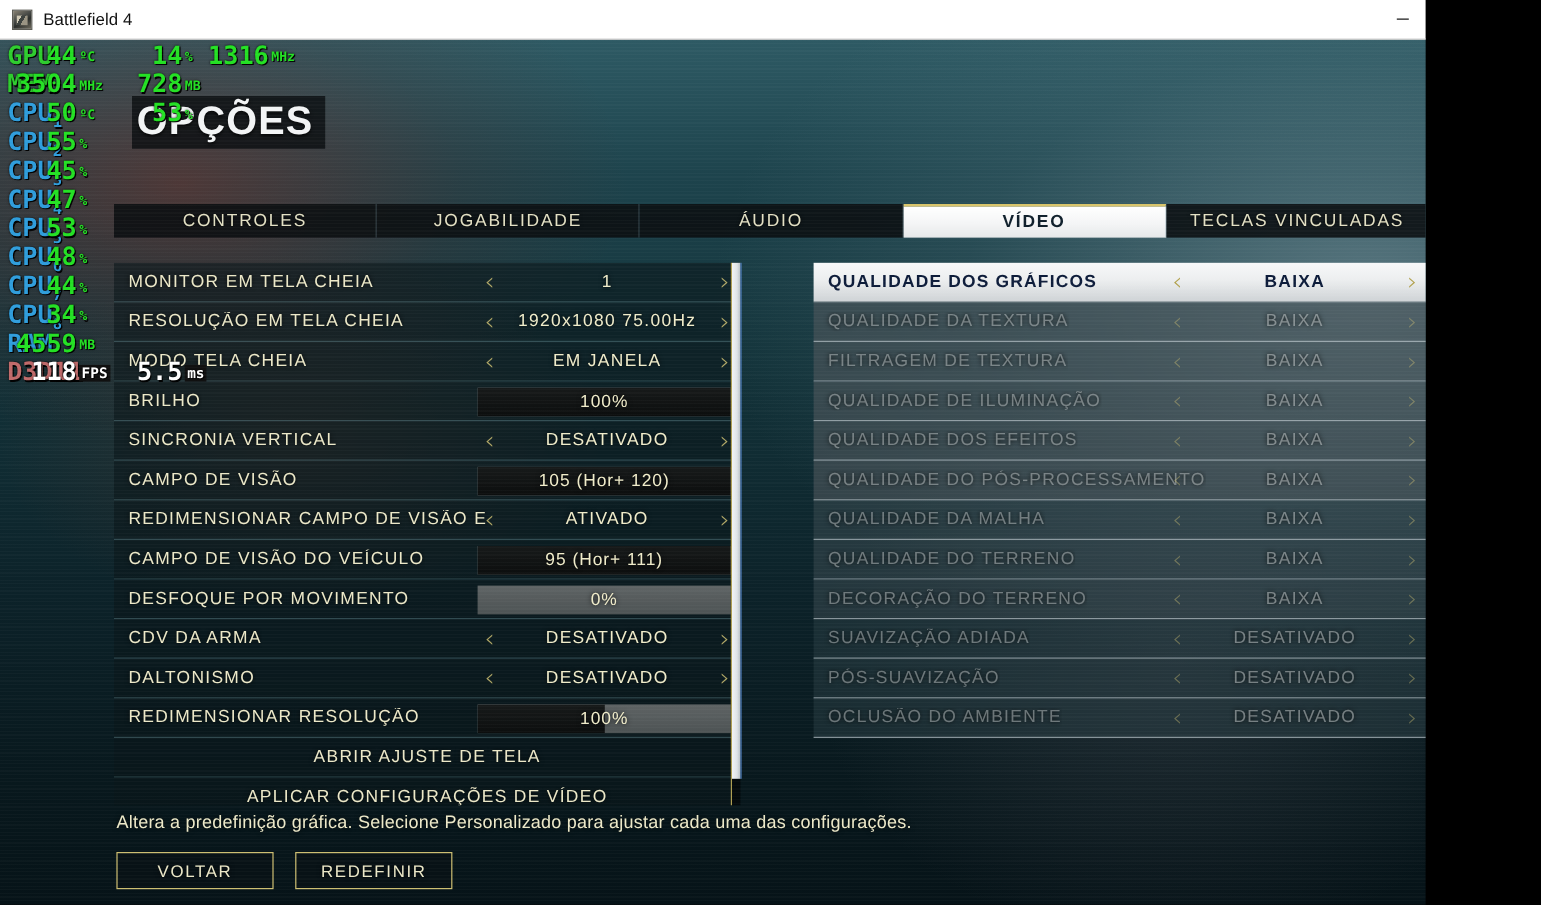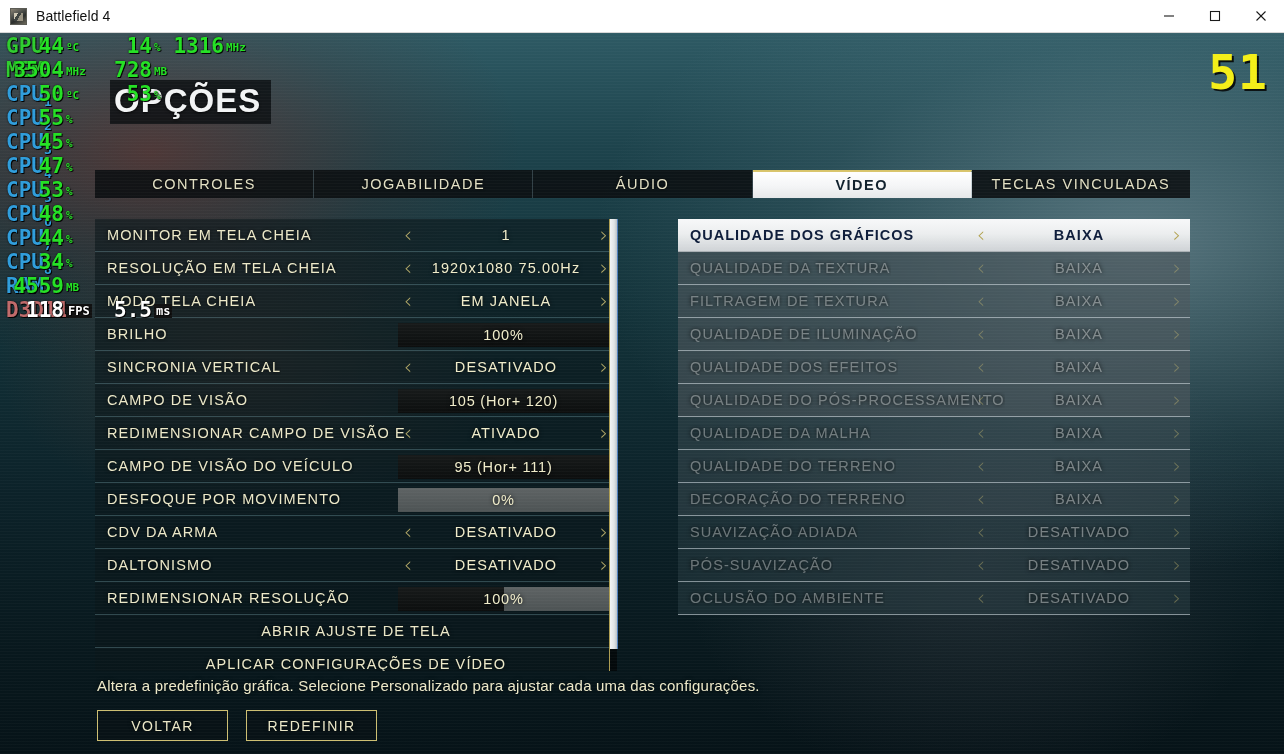--- a/index.html
+++ b/index.html
@@ -6,21 +6,21 @@
   html, body {
     width: 1284px; height: 754px;
     overflow: hidden;
     background: #000;
     font-family: "Liberation Sans", sans-serif;
   }
 
   
   #window {
     position: relative;
-    width: 1284px; height: 754px;
+    width: 1188px; height: 754px;
     overflow: hidden;
   }
 
   
   #titlebar {
     position: absolute; top: 0; left: 0;
     width: 1284px; height: 33px;
     background: #ffffff;
     border-bottom: 1px solid #d8d8d8;
     display: flex; align-items: center;

